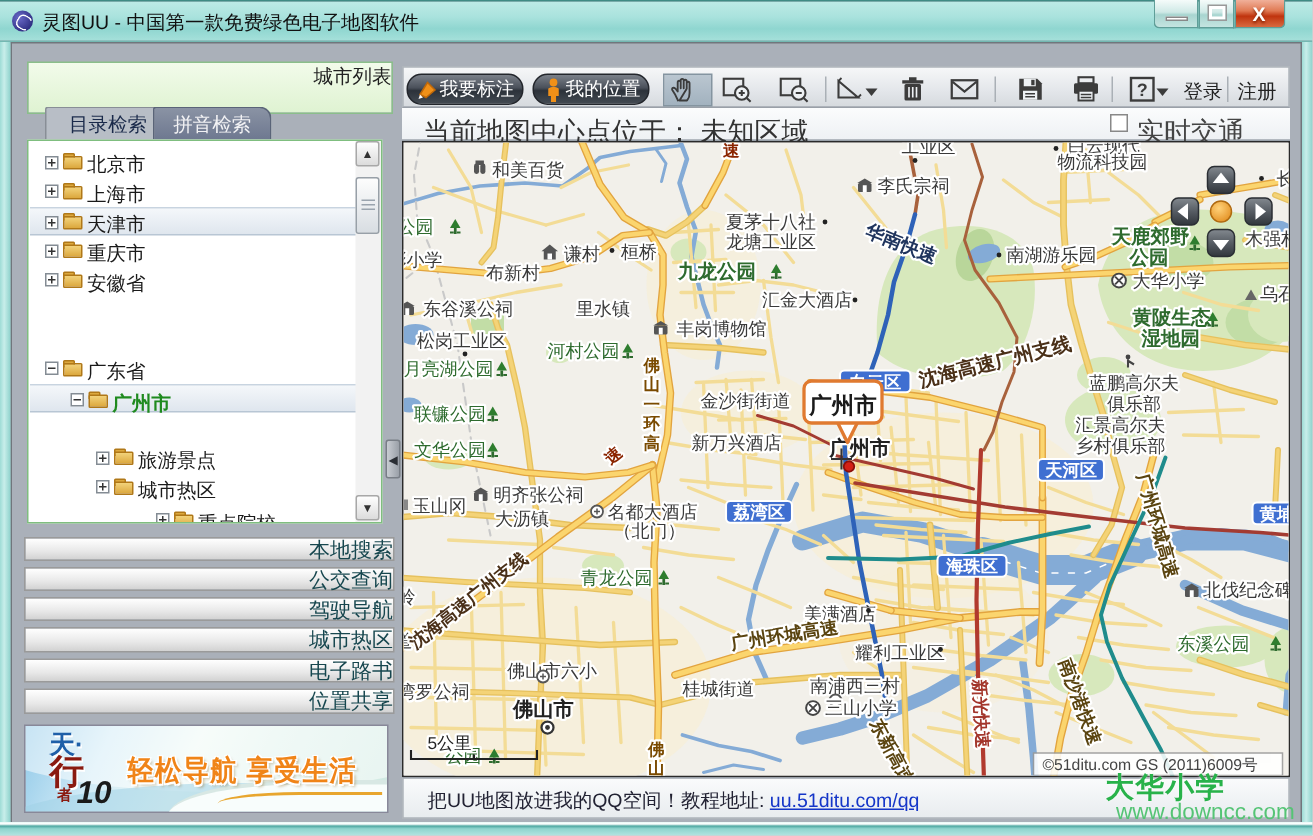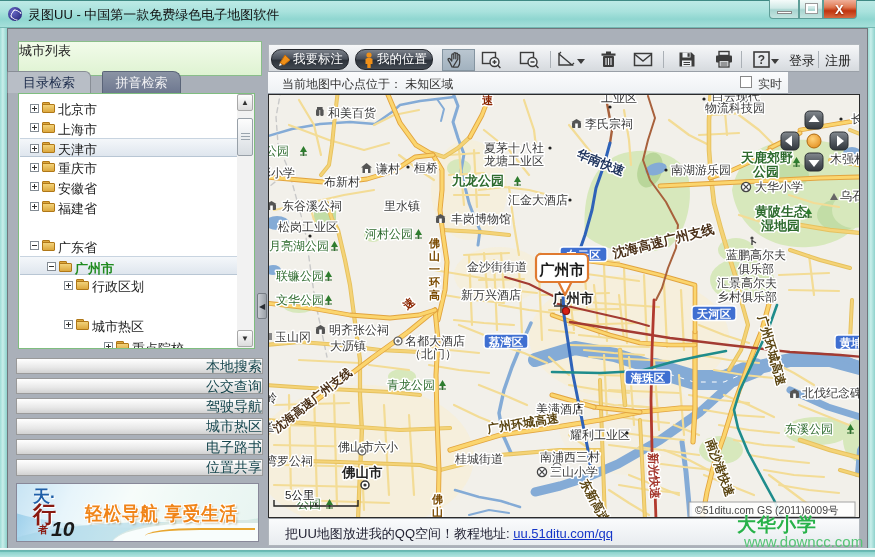--- a/index.html
+++ b/index.html
@@ -16,23 +16,23 @@
 #btn-min i{position:absolute;left:7px;top:11px;width:15px;height:3px;background:#fff;border:1px solid #888;}
 #btn-max i{position:absolute;left:6px;top:4px;width:11px;height:9px;border:2px solid #fff;outline:1px solid #999;background:transparent}
 #btn-close i{position:absolute;left:11px;top:2px;color:#fff;font-weight:bold;font-size:13px;font-style:normal;text-shadow:0 1px 2px #802000}
 
 .frame{background:linear-gradient(90deg,#9edcd6,#c8eeea 40%,#8ed2cc)}
 #frame-l{left:0;top:28px;width:7px;height:520px}
 #frame-r{left:868px;top:28px;width:7px;height:520px}
 #frame-b{left:0;top:548px;width:875px;height:9px;background:linear-gradient(#e8f8f6,#fff 15%,#4fa8a2 30%,#8fd4ce 50%,#b2e4e0)}
 #client{left:7px;top:28px;width:861px;height:520px;background:#aab0b9;border:1px solid #71767c;border-bottom:none}
 
-#hdr{left:18px;top:41px;width:244px;height:35px;background:linear-gradient(#f2fbea,#dff3d2);border:1px solid #8abe8a;font-size:13px;color:#222;text-align:left;line-height:17px}
+#hdr{left:18px;top:41px;width:244px;height:35px;background:linear-gradient(#f2fbea,#dff3d2);border:1px solid #8abe8a;font-size:13px;color:#222;text-align:right;line-height:17px}
 .tab{top:71px;height:22px;font-size:13px;text-align:center;line-height:22px}
-#tab1{left:7px;width:84px;color:#1a2a4a;background:#b8bec6;border:1px solid #888e96;border-bottom:none;border-radius:2px 6px 0 0}
+#tab1{left:30px;width:84px;color:#1a2a4a;background:#b8bec6;border:1px solid #888e96;border-bottom:none;border-radius:2px 6px 0 0}
 #tab2{left:102px;width:79px;color:#f2f2f4;background:linear-gradient(#8a93a4,#6e7890);border:1px solid #5a6478;border-bottom:none;border-radius:2px 8px 0 0}
 #treebox{left:18px;top:93px;width:237px;height:256px;background:#fff;border:1px solid #7fbe7f;overflow:hidden}
 .trow{position:absolute;left:1px;width:218px;height:19px;font-size:13px;color:#1a1a1a;white-space:nowrap}
 .trow.hl{background:linear-gradient(#f4f7fa,#dfe6ee);border-top:1px solid #c8d4e0;border-bottom:1px solid #b8c6d4}
 .eb{position:absolute;top:5px;width:9px;height:9px;border:1px solid #848c94;background:#fff}
 .eb:before{content:"";position:absolute;left:1px;top:3px;width:5px;height:1px;background:#333}
 .eb.minus:after{content:""}
 .eb.plus:after{content:"";position:absolute;left:3px;top:1px;width:1px;height:5px;background:#333}
 .fold{position:absolute;top:3.5px;width:13px;height:11px}
 .fold i{position:absolute;left:0;top:2px;width:13px;height:9px;background:linear-gradient(#f2d27a,#dca83e);border:1px solid #b07818;border-radius:1px}
@@ -59,21 +59,21 @@
 
 #split-arrow{left:257px;top:293px;width:10px;height:26px;background:linear-gradient(90deg,#c8ccd2,#9aa0a8);border:1px solid #787e86;border-radius:2px;color:#2a2e34;font-size:8px;line-height:26px;text-align:center}
 
 #toolbar{left:268px;top:44px;width:592px;height:28px;background:linear-gradient(#f6f7f8,#e3e6ea 60%,#d6dade);border:1px solid #b0b6bc;border-bottom:1px solid #9aa0a8}
 .dbtn{position:absolute;top:3.5px;height:21px;background:linear-gradient(#7a8089,#4a505a 45%,#2c323a 55%,#434a52);border:1px solid #23262c;border-radius:10px;color:#fff;font-size:12.5px;line-height:19px;padding:0 5px 0 21px}
 .ticon{position:absolute;top:5px;width:22px;height:19px;color:#3a3a3a}
 #hand-sel{left:173px;top:4px;width:33px;height:22px;background:linear-gradient(#bac6d0,#a2b2bf);border:1px solid #8494a0}
 .tsep{position:absolute;top:6px;width:1px;height:17px;background:#aab0b6}
 .tlogin{position:absolute;top:7px;font-size:13px;color:#222}
 
-#infobar{left:268px;top:72px;width:520px;height:22px;background:linear-gradient(#fbfcfd,#eef1f4);border-bottom:1px solid #9aa2aa;font-size:12px;color:#333}
+#infobar{left:268px;top:72px;width:592px;height:22px;background:linear-gradient(#fbfcfd,#eef1f4);border-bottom:1px solid #9aa2aa;font-size:18px;color:#333}
 #infobar .t{position:absolute;left:14px;top:4px}
 #cb{position:absolute;left:472px;top:4px;width:12px;height:12px;background:#fff;border:1px solid #888}
 #infobar .rt{position:absolute;left:490px;top:4px;color:#444}
 
 #map{left:268px;top:94px;width:592px;height:424px;border:1px solid #2a2a2a;background:#f2f0ea;overflow:hidden}
 
 #statusbar{left:268px;top:518px;width:592px;height:28px;background:linear-gradient(#fafbfc,#e8ecef);border:1px solid #b0b6bc;border-top:1px solid #9aa0a8;font-size:13px;color:#223}
 #statusbar .t{position:absolute;left:16px;top:6px}
 #statusbar a{color:#1536c8;text-decoration:underline}
 
@@ -129,47 +129,40 @@
       </span>
       <span class="tlab" style="left:38px;">重庆市</span>
     </div>
 <div class="trow" style="top:83.3px;">
       <span class="eb plus" style="left:10px"></span>
       <span class="fold" style="left:22px">
         <i></i>
       </span>
       <span class="tlab" style="left:38px;">安徽省</span>
     </div>
-<div class="trow" style="top:103.0px;">
-      <span class="eb plus" style="left:10px"></span>
-      <span class="fold" style="left:22px">
-        <i></i>
-      </span>
-      <span class="tlab" style="left:38px;">福建省</span>
-    </div>
 <div class="trow" style="top:142.4px;">
       <span class="eb minus" style="left:10px"></span>
       <span class="fold" style="left:22px">
         <i></i>
       </span>
       <span class="tlab" style="left:38px;text-align:center;">广东省</span>
     </div>
 <div class="trow hl" style="top:162.1px;">
       <span class="eb minus" style="left:27px"></span>
       <span class="fold" style="left:39px">
         <i></i>
       </span>
       <span class="tlab" style="left:55px;color:#1e8a1e;font-weight:bold">广州市</span>
     </div>
-<div class="trow" style="top:181.8px;">
+<div class="trow" style="top:201.5px;">
       <span class="eb plus" style="left:44px"></span>
       <span class="fold" style="left:56px">
         <i></i>
       </span>
-      <span class="tlab" style="left:72px;">行政区划</span>
+      <span class="tlab" style="left:72px;">旅游景点</span>
     </div>
 <div class="trow" style="top:221.2px;">
       <span class="eb plus" style="left:44px"></span>
       <span class="fold" style="left:56px">
         <i></i>
       </span>
       <span class="tlab" style="left:72px;">城市热区</span>
     </div>
 <div class="trow" style="top:243px;margin-left:40px;">
       <span class="eb plus" style="left:44px"></span>

